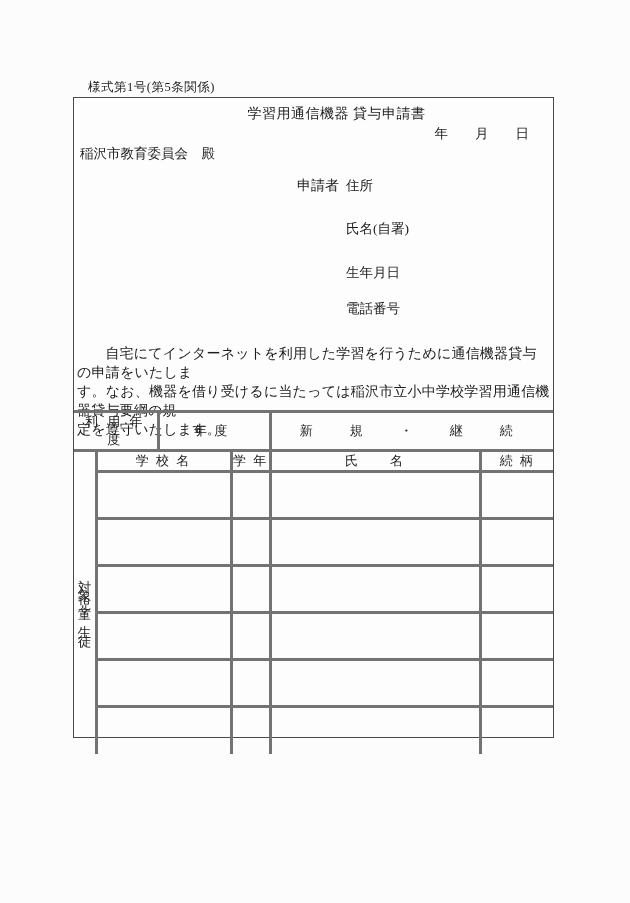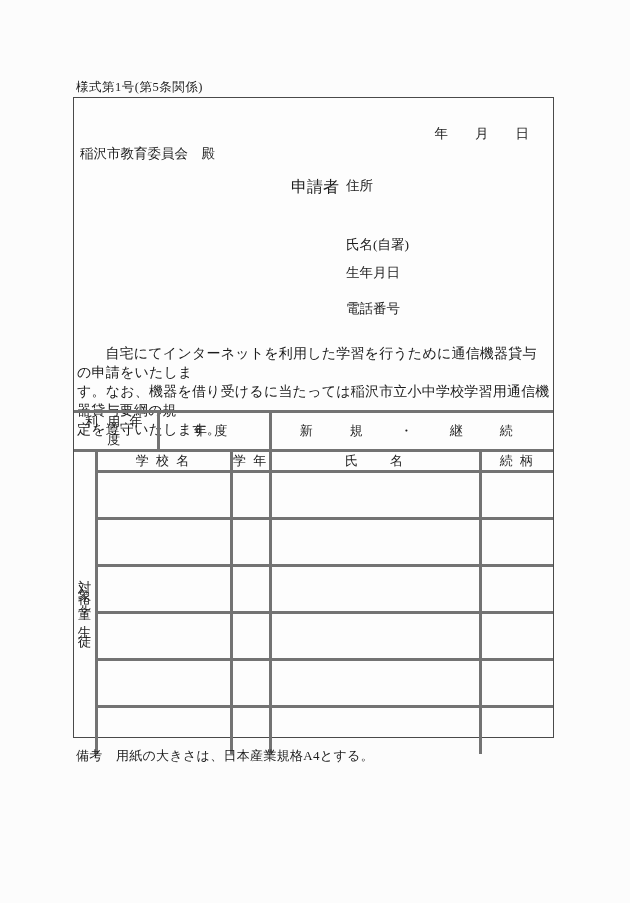--- a/index.html
+++ b/index.html
@@ -7,21 +7,21 @@
   body {
     background:#fcfcfc;
     color:#1c1c1c;
     font-family:"Liberation Serif","DejaVu Serif",serif;
     position:relative;
     overflow:hidden;
   }
   .page { position:absolute; inset:0; }
 
   .form-number {
-    position:absolute; left:76px; top:79px;
+    position:absolute; left:88px; top:79px;
     font-size:12.5px; letter-spacing:0.5px;
   }
 
   .box {
     position:absolute; left:73px; top:97px;
     width:481px; height:641px;
     border:1.5px solid #4a4a4a;
     background:#fdfdfd;
   }
 
@@ -32,24 +32,24 @@
   }
   .date-line {
     position:absolute; top:27px; left:0; right:0;
     text-align:right; padding-right:24px;
     font-size:13.5px;
   }
   .addressee {
     position:absolute; top:47px; left:6px;
     font-size:13.5px;
   }
-  .applicant-label { position:absolute; top:79px; left:217px; font-size:16px; }
+  .applicant-label { position:absolute; top:79px; left:223px; font-size:14px; }
   .fld { position:absolute; left:272px; font-size:13.5px; }
   .fld.address   { top:79px; }
-  .fld.name      { top:122px;margin-top:16px; }
+  .fld.name      { top:122px; }
   .fld.birthdate { top:166px; }
   .fld.phone     { top:202px; }
 
   .declaration {
     position:absolute; top:246px; left:3px; width:474px;
     font-size:14px; line-height:19px; letter-spacing:0.2px;
     white-space:pre-line;
   }
 
   .table-wrap { position:absolute; top:312px; left:0; right:0; bottom:0; }
@@ -91,20 +91,21 @@
 </style>
 </head>
 <body>
 
 <div class="page">
 
   <div class="form-number">様式第1号(第5条関係)</div>
 
   <div class="box">
 
+    <div class="title">学習用通信機器 貸与申請書</div>
 
     <div class="date-line">年　　月　　日</div>
 
     <div class="addressee">稲沢市教育委員会　殿</div>
 
     <div class="applicant-label">申請者</div>
 
     <div class="fld address">住所</div>
     <div class="fld name">氏名(自署)</div>
     <div class="fld birthdate">生年月日</div>
@@ -174,15 +175,14 @@
               <td></td>
               <td></td>
               <td class="no-right"></td>
             </tr>
           </tbody>
       </table>
     </div>
 
   </div>
 
-  <div class="remark">備考　用紙の大きさは、日本産業規格A4とする。</div>
 
 </div>
 
 </body></html>

